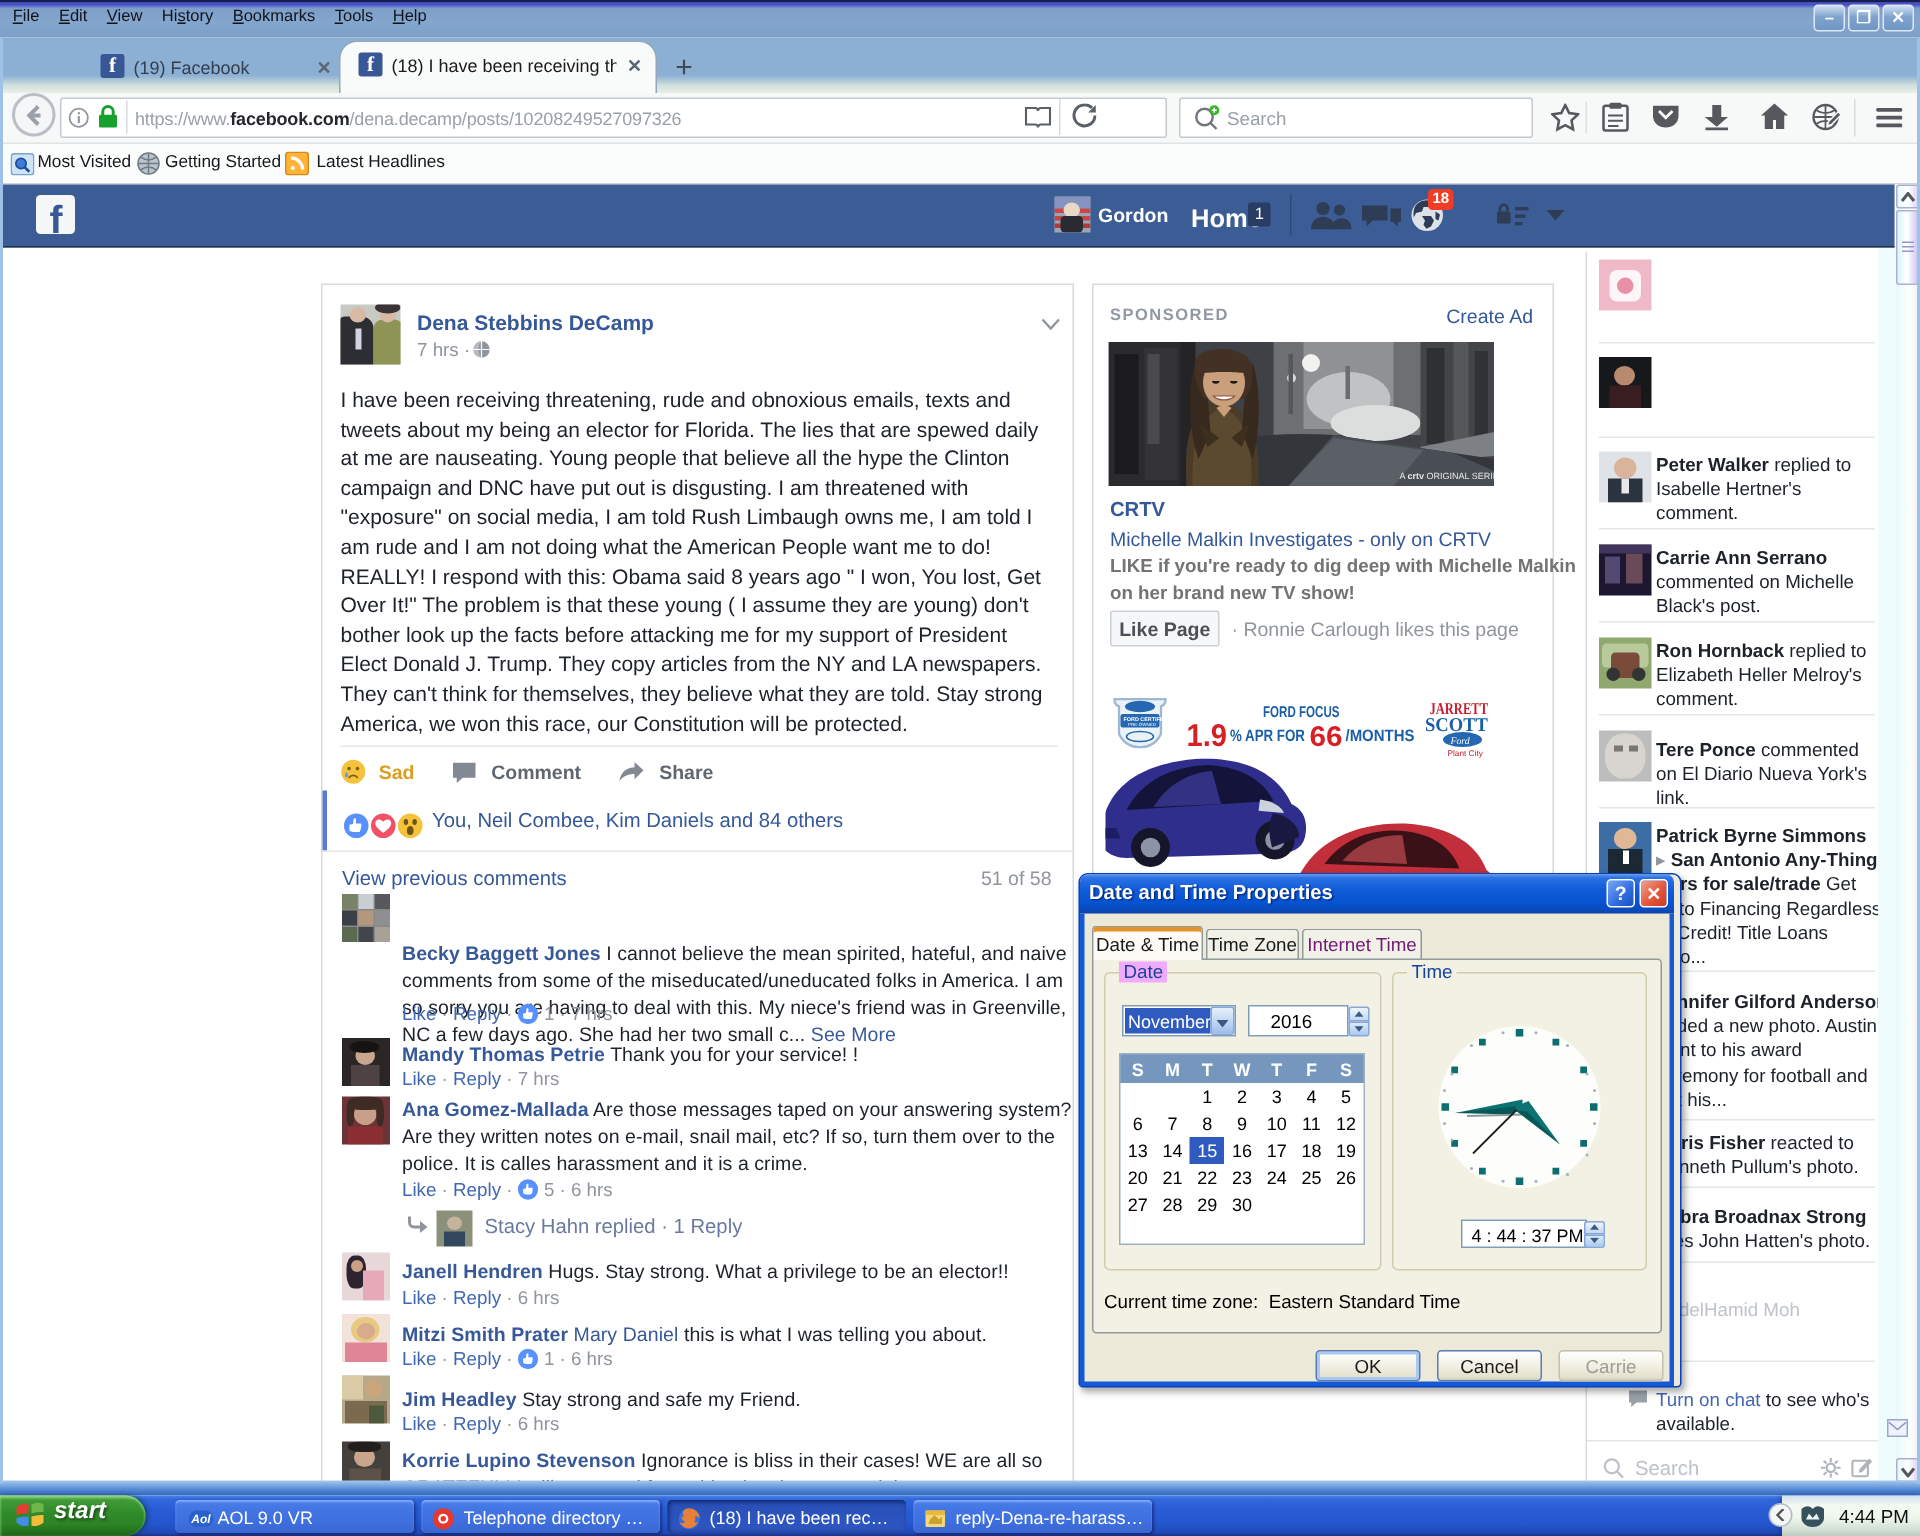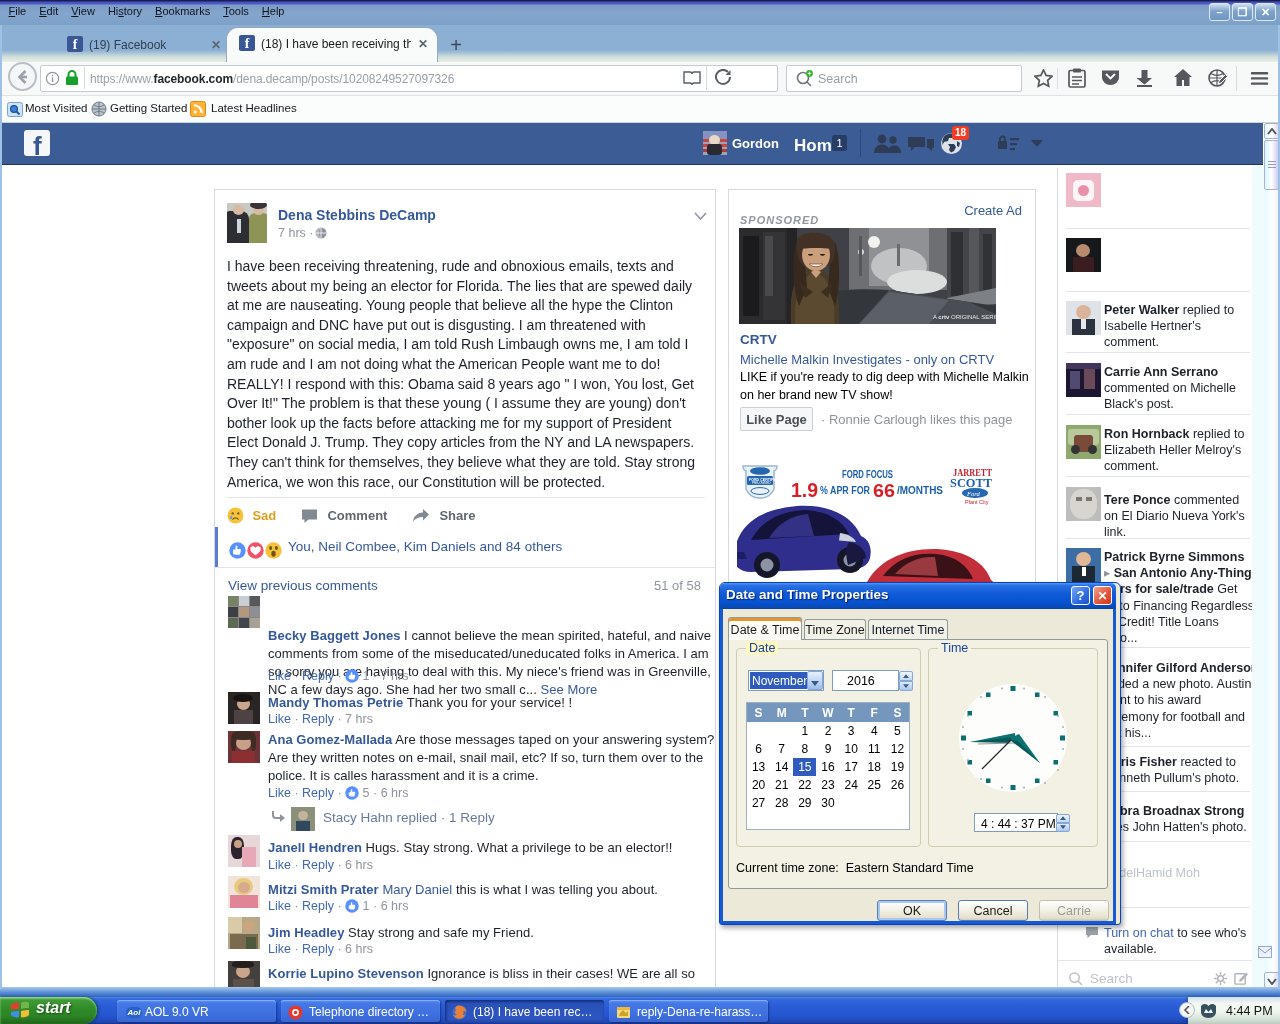--- a/index.html
+++ b/index.html
@@ -394,21 +394,21 @@
         <div class="cav" style="top:771px;background:#44403e;">
           <div class="abs" style="left:8px;top:4px;width:14px;height:13px;background:#c9a68b;border-radius:50%"></div>
           <div class="abs" style="left:4px;top:0px;width:22px;height:7px;background:#241e1c;border-radius:40%"></div>
           <div class="abs" style="left:5px;top:18px;width:21px;height:14px;background:#5c5249;"></div>
         </div>
         <div class="ctext" style="top:775px;"><b class="cname">Korrie Lupino Stevenson</b> Ignorance is bliss in their cases! WE are all so<br>GRATEFUL! I will not stand for …thjat they have ever dein…</div>
       </div>
     </div>
 
     <div id="adcard" class="abs" style="left:728px;top:26px;width:308px;height:560px;background:#fff;border:1px solid #d6d9dd;">
-      <div class="abs" style="left:11px;top:24px;font-size:11px;font-weight:bold;letter-spacing:1px;color:#9197a3;font-style:italic;">SPONSORED</div>
+      <div class="abs" style="left:11px;top:14px;font-size:11px;font-weight:bold;letter-spacing:1px;color:#9197a3;">SPONSORED</div>
       <div class="abs" style="right:13px;top:13px;font-size:13px;color:#365899;">Create Ad</div>
 
       <svg class="abs" style="left:10px;top:38px" width="257" height="96" viewBox="0 0 257 96">
         <rect width="257" height="96" fill="#3f4146"></rect>
 
         <rect x="0" y="0" width="52" height="96" fill="#2b2b2d"></rect>
         <rect x="4" y="8" width="16" height="80" fill="#1b1b1d"></rect>
         <rect x="24" y="4" width="22" height="88" fill="#343436"></rect>
         <rect x="26" y="8" width="8" height="60" fill="#4a4a4c"></rect>
         <rect x="48" y="0" width="10" height="96" fill="#242426"></rect>
@@ -441,21 +441,21 @@
         <path d="M62 18 C66 8 88 8 92 18 C93 22 90 20 77 20 C64 20 61 22 62 18z" fill="#423124"></path>
         <path d="M69 26 a2.5 1.8 0 0 0 5 0z M81 26 a2.5 1.8 0 0 0 5 0z" fill="#241a12"></path>
         <path d="M70 36 c3 3.5 11 3.5 14 0z" fill="#fff"></path>
         <path d="M70 36 c3 3.5 11 3.5 14 0z" fill="none" stroke="#8a5540" stroke-width="0.8"></path>
         <path d="M72 44 l5 6 5-6 c-2-2-8-2-10 0z" fill="#c99f7c"></path>
         <path d="M60 54 l14 10 -8 6z M94 54 l-12 10 7 6z" fill="#3c2f1e"></path>
         <text x="194" y="91" font-size="6" fill="#e8e8e8" font-family="Liberation Sans">A <tspan font-weight="bold">crtv</tspan> ORIGINAL SERIES</text>
       </svg>
       <div class="abs" style="left:11px;top:142px;font-size:13.5px;font-weight:bold;color:#365899;">CRTV</div>
       <div class="abs" style="left:11px;top:162px;font-size:13px;color:#365899;">Michelle Malkin Investigates - only on CRTV</div>
-      <div class="abs" style="left:11px;top:179px;font-size:12.5px;line-height:17.5px;color:#000000;white-space:nowrap;">LIKE if you're ready to dig deep with Michelle Malkin<br>on her brand new TV show!</div>
+      <div class="abs" style="left:11px;top:179px;font-size:12.5px;line-height:17.5px;color:#737373;white-space:nowrap;font-weight:bold;">LIKE if you're ready to dig deep with Michelle Malkin<br>on her brand new TV show!</div>
       <div class="abs" style="left:11px;top:217px;width:73px;height:24px;border:1px solid #ccd0d5;border-radius:2px;background:#f6f7f9;text-align:center;font-size:13px;font-weight:bold;color:#4b4f56;line-height:23px;">Like Page</div>
       <div class="abs" style="left:92px;top:222px;font-size:13px;color:#90949c;">· Ronnie Carlough likes this page</div>
 
       <svg class="abs" style="left:8px;top:270px" width="292" height="160" viewBox="0 0 292 160">
 
         <path d="M6 6 h34 a5 5 0 0 1-3 5 v18 a14 14 0 0 1-14 9 a14 14 0 0 1-14-9 v-18 a5 5 0 0 1-3-5z" fill="#eaf2f8" stroke="#9db8d0" stroke-width="1.5"></path>
         <ellipse cx="23" cy="11" rx="10" ry="3.8" fill="#2567b0"></ellipse>
         <rect x="10" y="16" width="26" height="9" rx="1.5" fill="#2567b0"></rect>
         <text x="12" y="20.5" font-size="3.6" fill="#fff" font-family="Liberation Sans" font-weight="bold">FORD CERTIFIED</text>
         <text x="15" y="24.2" font-size="3" fill="#fff" font-family="Liberation Sans">PRE-OWNED</text>
@@ -618,26 +618,26 @@
     </div>
     <div class="abs" style="left:0;top:26px;width:3px;height:315px;background:#1659d5;"></div>
     <div class="abs" style="left:393px;top:26px;width:3px;height:315px;background:#1659d5;"></div>
     <div class="abs" style="left:0;top:338px;width:396px;height:3px;background:#1659d5;"></div>
 
     <div class="abs" style="left:8px;top:34px;width:74px;height:23px;background:#fcfbf6;border:1px solid #919b9c;border-bottom:none;border-radius:3px 3px 0 0;z-index:3;
       box-shadow:inset 0 3px 0 #e5932c;font-size:12.5px;color:#1a1a1a;text-align:center;line-height:24px;">Date &amp; Time</div>
     <div class="abs" style="left:84px;top:36px;width:62px;height:21px;background:#f2f1e8;border:1px solid #919b9c;border-bottom:none;border-radius:3px 3px 0 0;
       font-size:12.5px;color:#1a1a1a;text-align:center;line-height:21px;">Time Zone</div>
     <div class="abs" style="left:148px;top:36px;width:80px;height:21px;background:#f2f1e8;border:1px solid #919b9c;border-bottom:none;border-radius:3px 3px 0 0;
-      font-size:12.5px;color:#0f172a;text-align:center;line-height:21px;">Internet Time</div>
+      font-size:12.5px;color:#701a75;text-align:center;line-height:21px;">Internet Time</div>
 
     <div class="abs" style="left:8px;top:56px;width:380px;height:250px;background:#f2f1e4;border:1px solid #919b9c;border-radius:0 3px 3px 3px;"></div>
 
     <div class="abs" style="left:16px;top:65px;width:185px;height:199px;border:1px solid #cfccaf;border-radius:4px;"></div>
-    <div class="abs" style="left:26px;top:58px;background:#fef9c3;padding:0 3px;font-size:12.5px;color:#1a43a0;">Date</div>
+    <div class="abs" style="left:26px;top:58px;background:#f0abfc;padding:0 3px;font-size:12.5px;color:#1a43a0;">Date</div>
 
     <div class="abs" style="left:28px;top:87px;width:76px;height:21px;background:#fff;border:1px solid #7f9db9;">
       <div class="abs" style="left:1px;top:1px;width:57px;height:17px;background:#2f5bbf;color:#fff;font-size:12px;padding:2px 0 0 2px;">November</div>
       <div class="abs" style="left:58px;top:0px;width:16px;height:19px;background:linear-gradient(180deg,#e6f0fb,#bcd4f2 60%,#9cbce8);border:1px solid #86a7d8;border-radius:2px;">
         <svg width="8" height="5" viewBox="0 0 8 5" style="margin:6px 0 0 3px">
             <path d="M0 0 h8 l-4 5z" fill="#3a5a84"></path>
           </svg>
       </div>
     </div>
 

